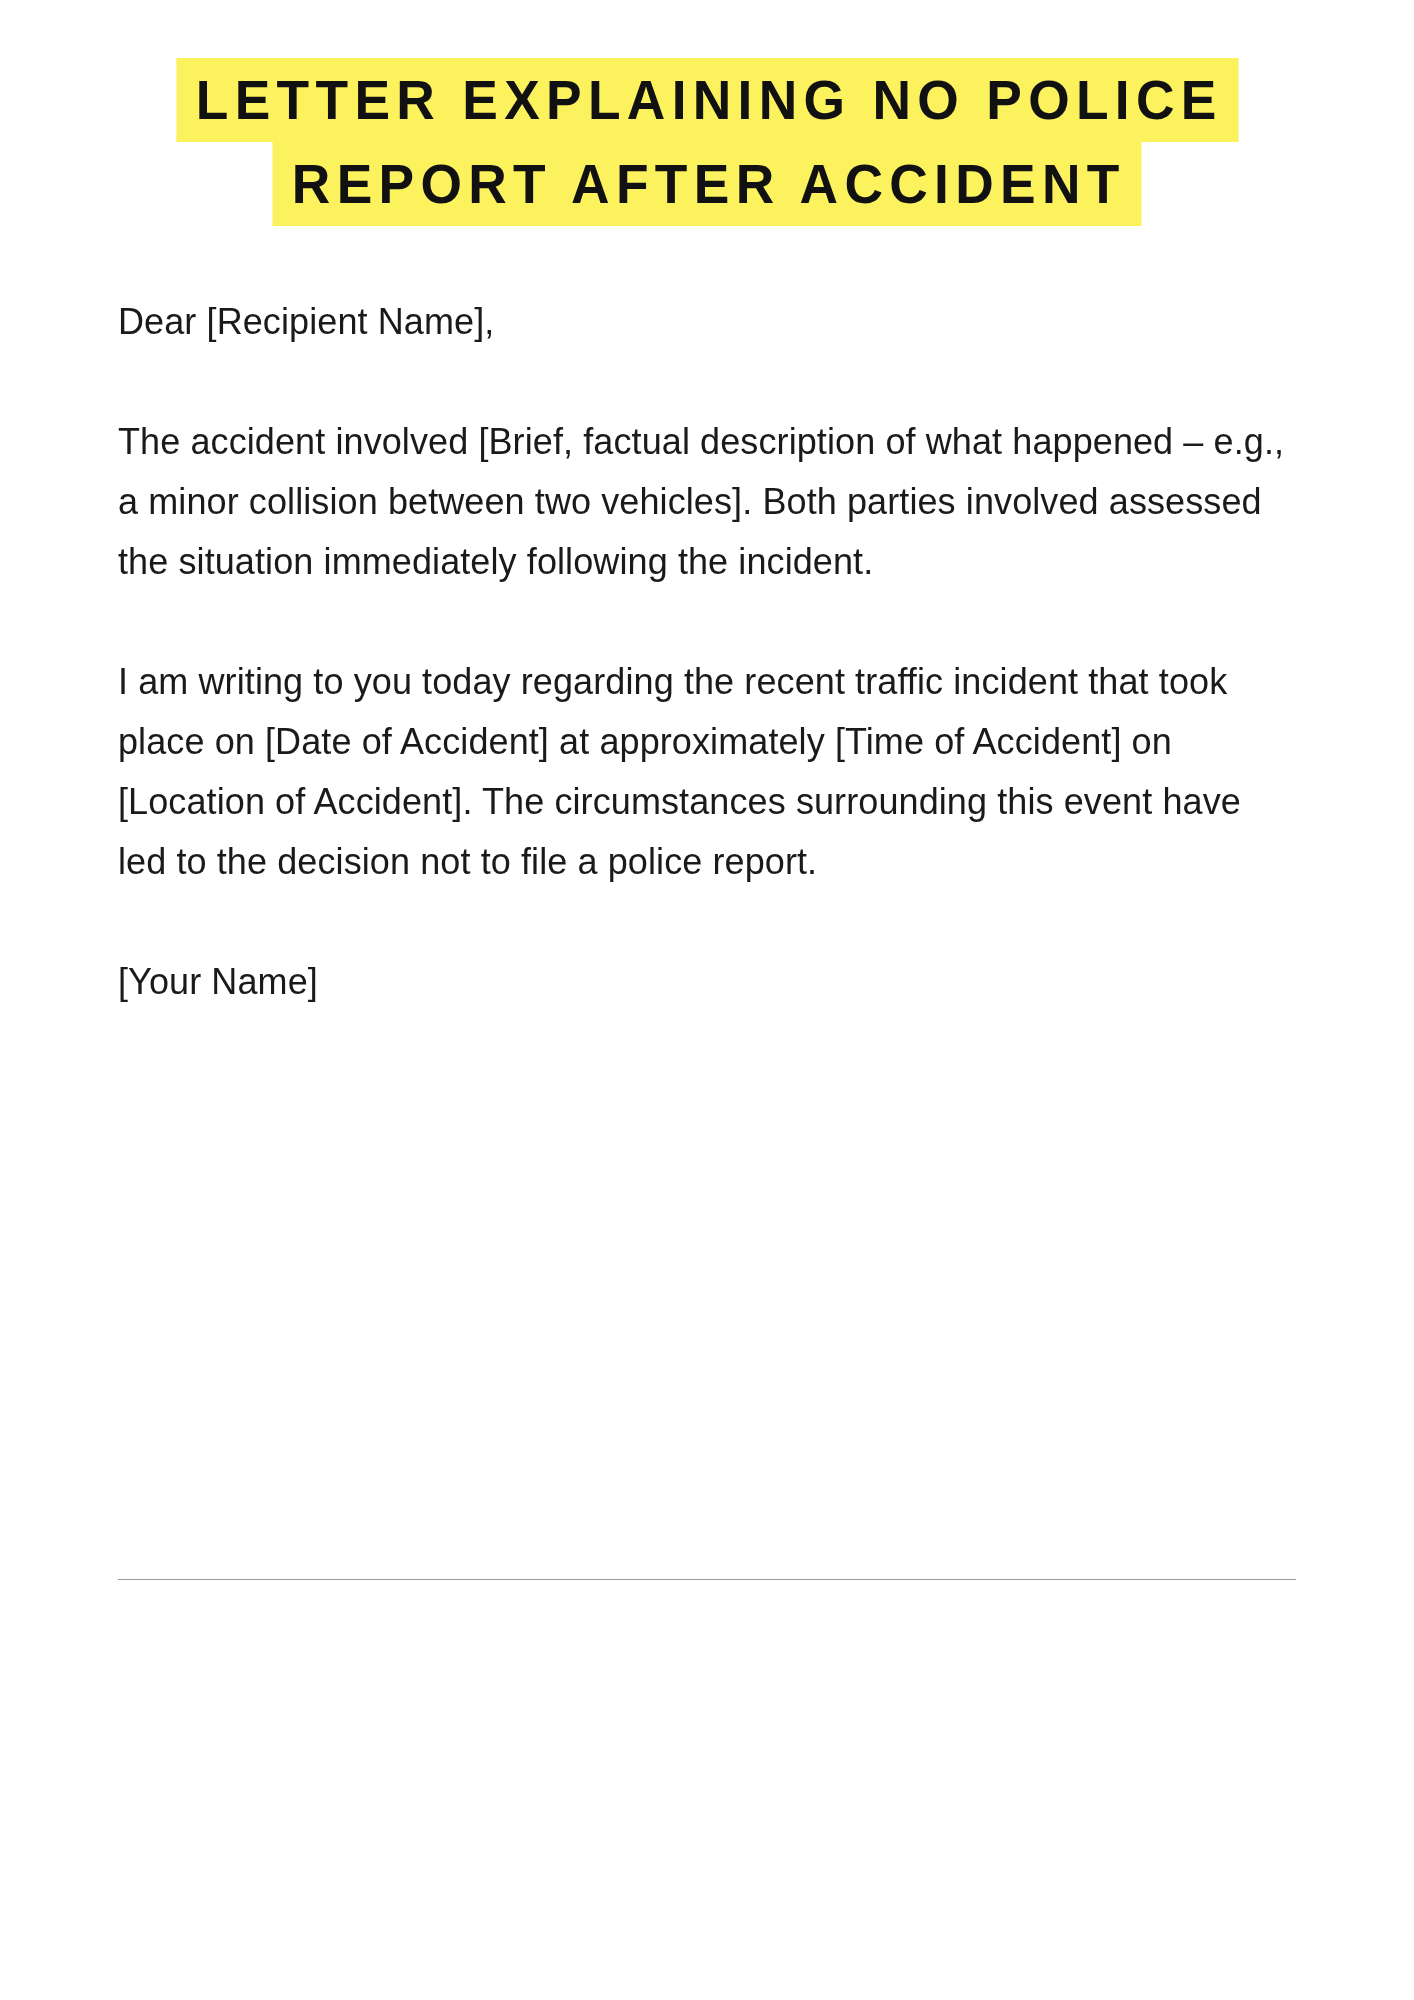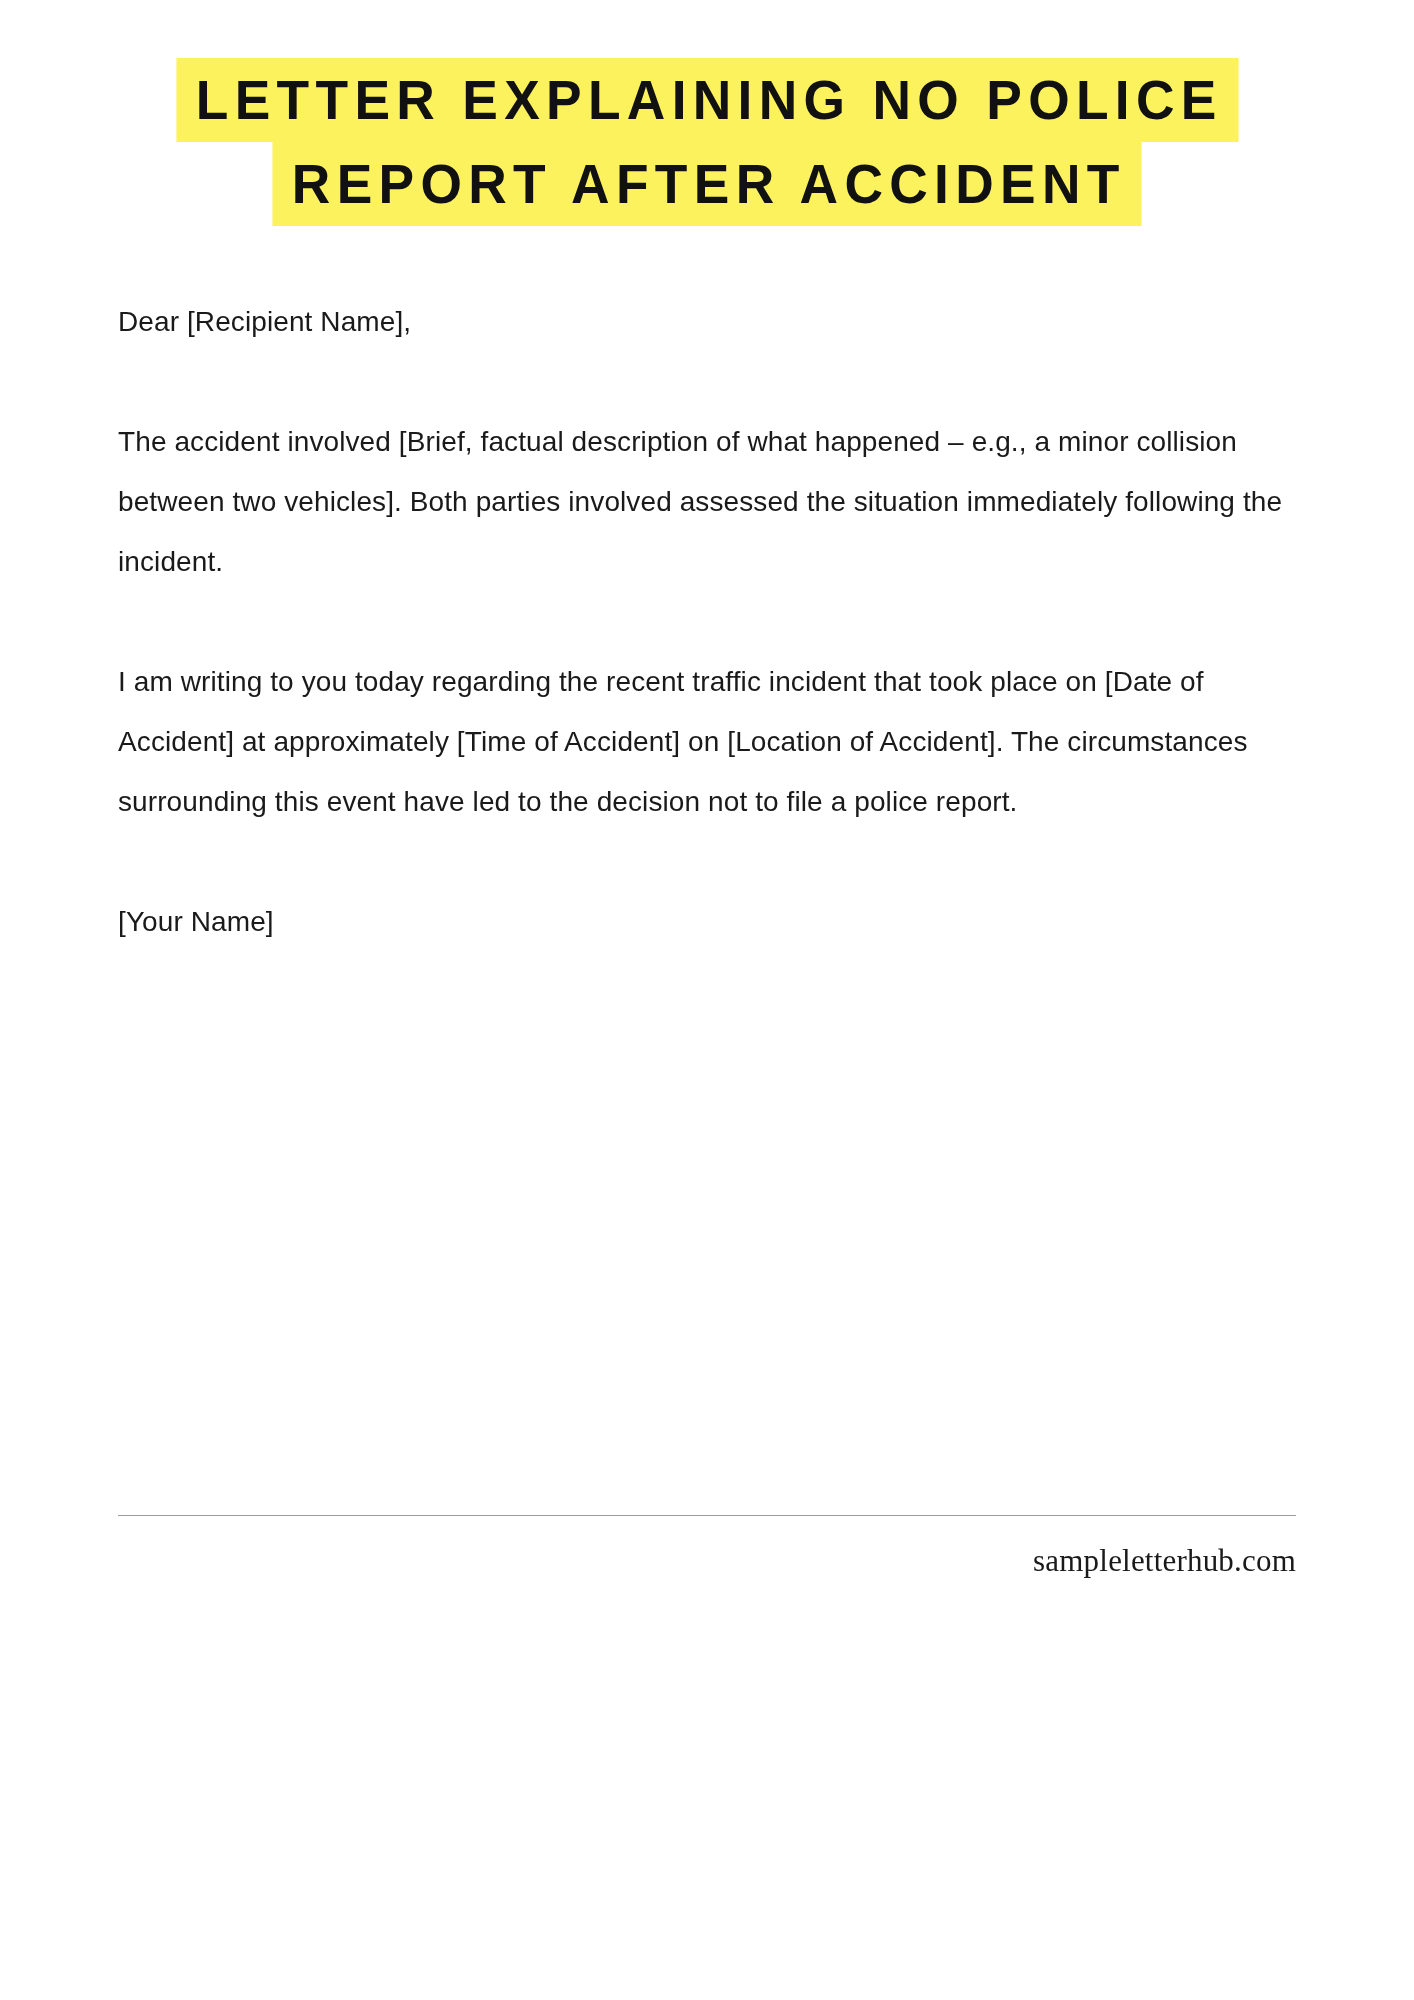--- a/index.html
+++ b/index.html
@@ -55,21 +55,21 @@
   
   .letter-body {
     padding-top: 66px;
   }
 
   .salutation,
   .para,
   .closing-line {
     font-family: "Liberation Sans", sans-serif;
     font-weight: 300;
-    font-size: 28px;
+    font-size: 36px;
     line-height: 60px;
     color: #1a1a1a;
     letter-spacing: 0.1px;
     text-align: left;
   }
 
   .salutation {
     margin-bottom: 60px;
   }
 
@@ -134,16 +134,15 @@
 
 
     <div class="closing">
       <p class="closing-line">[Your Name]</p>
     </div>
 
   </div>
 
   <div class="footer">
     <div class="footer-rule"></div>
-    <div class="footer-url">sampleletterhub.com</div>
   </div>
 
 </div>
 
 </body></html>

